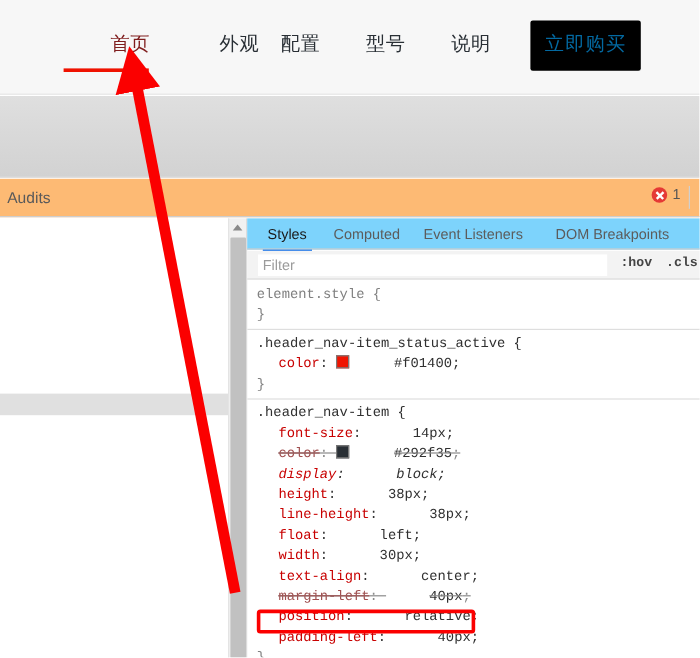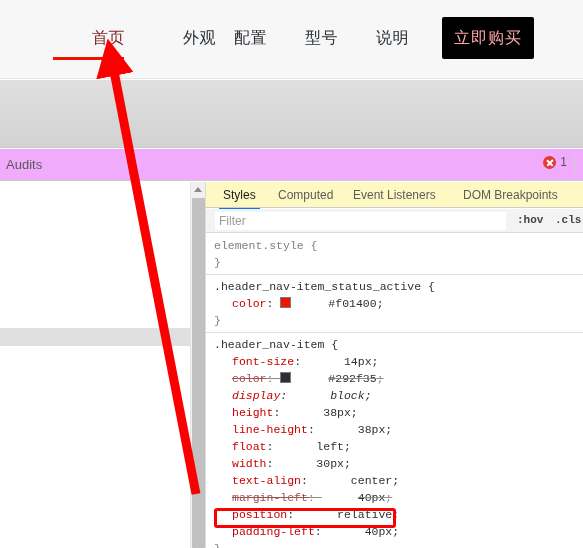--- a/index.html
+++ b/index.html
@@ -54,21 +54,21 @@
     height: 3px;
     background: #ef1200;
   }
   .buy-button {
     position: absolute;
     left: 442px;
     top: 17px;
     width: 92px;
     height: 42px;
     background: #000000;
-    color: #fca5a5;
+    color: #0369a1;
     font-size: 16px;
     line-height: 42px;
     text-align: center;
     border: none;
     border-radius: 2px;
     padding: 0;
     letter-spacing: 1px;
     font-family: "Liberation Sans", sans-serif;
     cursor: pointer;
   }
@@ -81,21 +81,21 @@
     background: linear-gradient(180deg, #dfdfdf 0%, #d9d9d9 45%, #d2d2d2 100%);
     border-bottom: 1px solid #c9c9c9;
     box-sizing: border-box;
   }
 
   
   .devtools-toolbar {
     position: absolute;
     left: 0; top: 149px;
     width: 583px; height: 32px;
-    background: #f0abfc;
+    background: #fdba74;
     border-bottom: 1px solid #cdcdcd;
     box-sizing: border-box;
   }
   .toolbar-tab {
     position: absolute;
     left: 6px; top: 7px;
     font-size: 13px;
     color: #5a5a5a;
     line-height: 18px;
   }
@@ -185,21 +185,21 @@
     left: 205px; top: 182px;
     width: 378px; height: 366px;
     background: #ffffff;
     border-left: 1px solid #dcdcdc;
     box-sizing: border-box;
   }
   .styles-tabbar {
     position: absolute;
     left: 0; top: 0;
     width: 378px; height: 26px;
-    background: #fef9c3;
+    background: #7dd3fc;
     border-bottom: 1px solid #cdcdcd;
     box-sizing: border-box;
   }
   .styles-tab {
     position: absolute;
     top: 4px;
     height: 22px;
     font-size: 12px;
     color: #5c5c5c;
     line-height: 18px;

